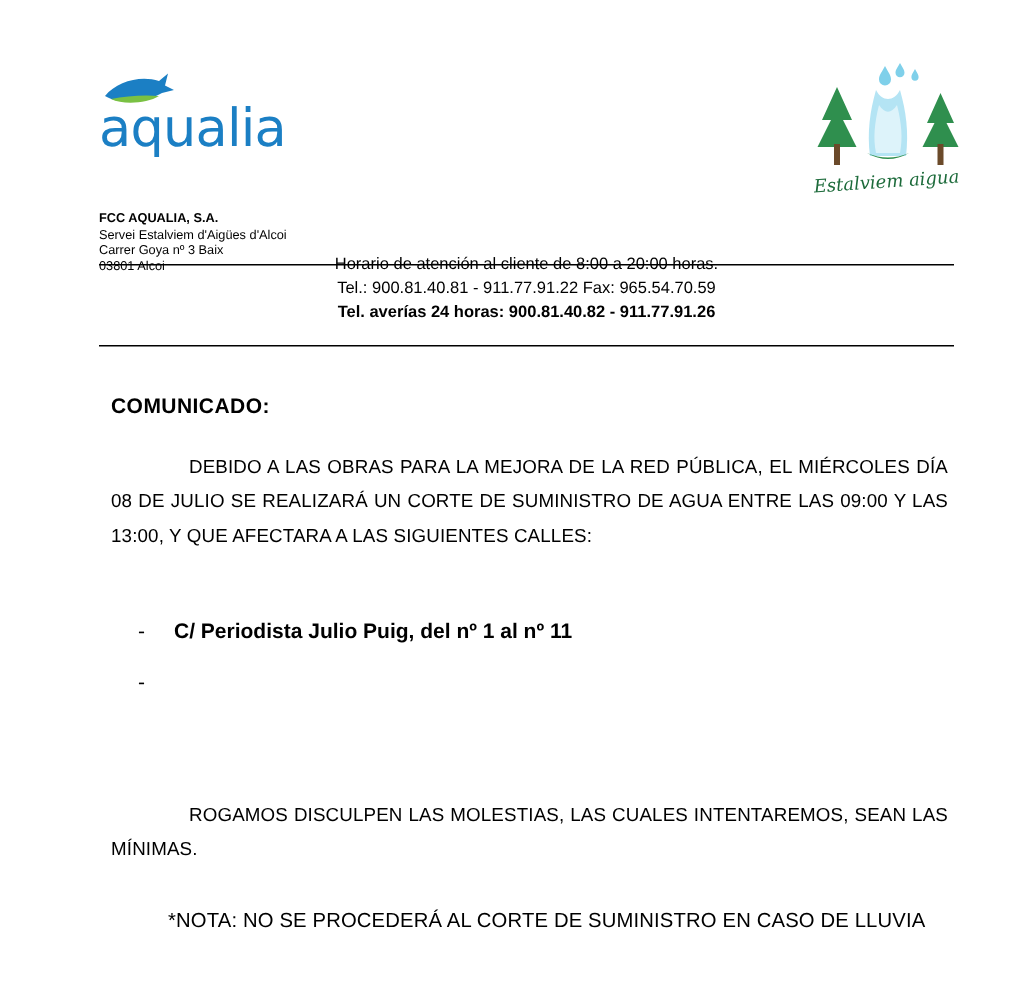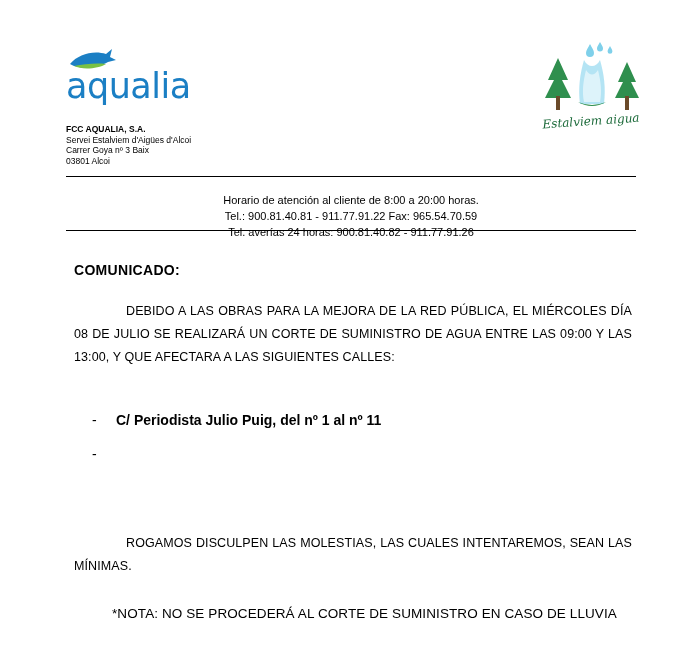--- a/index.html
+++ b/index.html
@@ -68,47 +68,47 @@
     font-style: italic;
     font-size: 12px;
     color: #1d6b3b;
     transform: rotate(-4deg);
   }
 
   
   .company {
     position: absolute;
     left: 54px;
-    top: 124px;
+    top: 140px;
     font-size: 8.5px;
     line-height: 10.5px;
     color: #000;
   }
   .company .name { font-weight: bold; }
 
   .hr-top {
     position: absolute;
     left: 54px;
     top: 176px;
     width: 570px;
     height: 0;
     border-top: 1px solid #000;
   }
 
   
   .contact {
     position: absolute;
     left: 54px;
-    top: 192px;
+    top: 168px;
     width: 570px;
     text-align: center;
     font-size: 11px;
     line-height: 16px;
   }
-  .contact .bold { font-weight: normal; }
+  .contact .bold { font-weight: bold; }
 
   .hr-bottom {
     position: absolute;
     left: 54px;
     top: 230px;
     width: 570px;
     height: 0;
     border-top: 1px solid #000;
   }
 

